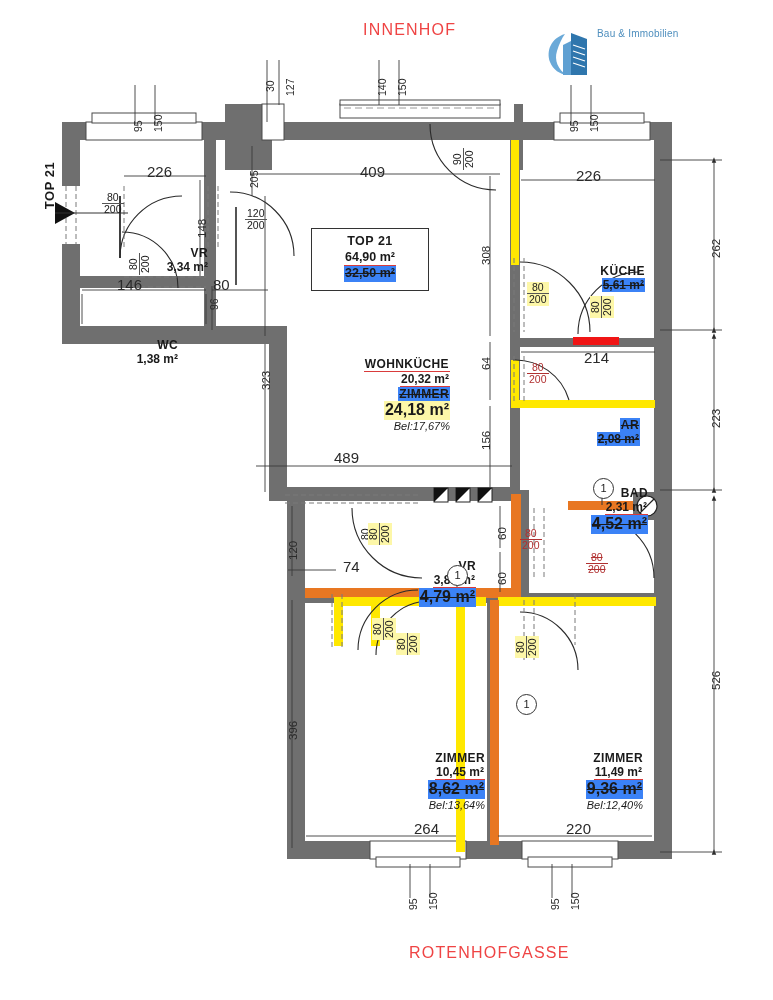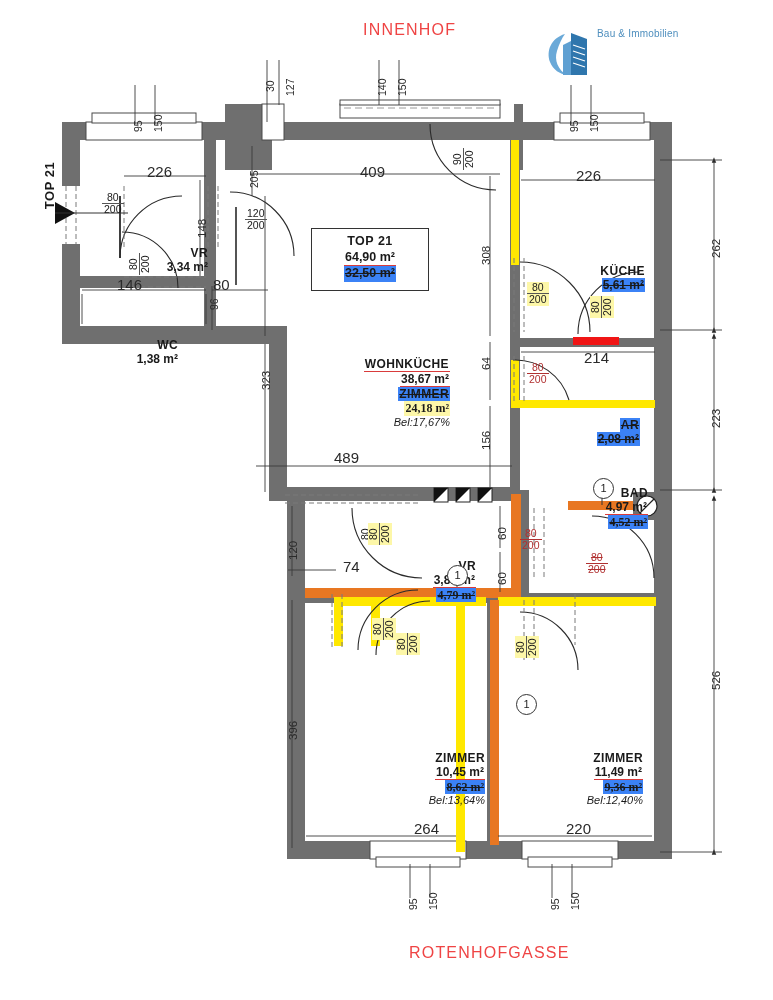--- a/index.html
+++ b/index.html
@@ -29,21 +29,21 @@
   .logo{position:absolute;left:543px;top:27px;width:215px;height:55px;}
   .logo-mark{position:absolute;left:0;top:2px;width:50px;height:48px;}
   .logo-txt{position:absolute;left:54px;top:0px;}
   .logo-main{font-size:20px;color:#2a6fa8;font-weight:400;letter-spacing:.2px;white-space:nowrap;}
   .logo-sub{font-size:10px;color:#4f8fbe;letter-spacing:.2px;margin-top:1px;white-space:nowrap;}
 
   
   .room{position:absolute;text-align:right;white-space:nowrap;line-height:1.18;margin-top:48px;}
   .room .nm{font-size:12px;font-weight:700;letter-spacing:.4px;}
   .room .a1{font-size:12px;font-weight:700;}
-  .room .a2{font-size:12px;font-weight:700;font-family:Liberation Serif, serif;}
+  .room .a2{font-size:16px;font-weight:700;}
   .room .bel{font-size:11px;font-style:italic;font-weight:500;}
   .uRed{border-bottom:1.6px solid #d93b3b;display:inline-block;padding:0 1px;}
   .hlY{background:#3b82f6;display:inline-block;padding:0 1px;
        text-decoration:line-through;text-decoration-thickness:1.3px;}
   .hlYn{background:#fdf7a8;display:inline-block;padding:0 1px;}
 
   
   .topbox{
     position:absolute;left:311px;top:228px;width:118px;height:63px;
     border:1.6px solid #333;background:#fff;text-align:center;
@@ -374,39 +374,39 @@
   <div class="a1">3,34 m²</div>
 </div>
 
 <div class="room" style="left:82px;top:290px;width:96px;">
   <div class="nm">WC</div>
   <div class="a1">1,38 m²</div>
 </div>
 
 <div class="room" style="left:290px;top:309px;width:160px;">
   <div class="nm"><span class="uRed">WOHNKÜCHE</span></div>
-  <div class="a1"><span class="uRed">38,67 m²</span></div>
+  <div class="a1"><span class="uRed">20,32 m²</span></div>
   <div class="nm"><span class="hlY">ZIMMER</span></div>
   <div class="a2"><span class="hlYn">24,18 m²</span></div>
   <div class="bel">Bel:17,67%</div>
 </div>
 
 <div class="room" style="left:535px;top:216px;width:110px;">
   <div class="nm">KÜCHE</div>
   <div class="a1"><span class="hlY">5,61 m²</span></div>
 </div>
 
 <div class="room" style="left:540px;top:370px;width:100px;">
   <div class="nm"><span class="hlY">AR</span></div>
   <div class="a1"><span class="hlY">2,08 m²</span></div>
 </div>
 
 <div class="room" style="left:540px;top:438px;width:108px;">
   <div class="nm">BAD</div>
-  <div class="a1"><span class="uRed">4,97 m²</span></div>
+  <div class="a1"><span class="uRed">2,31 m²</span></div>
   <div class="a2"><span class="hlY">4,52 m²</span></div>
 </div>
 
 <div class="room" style="left:386px;top:511px;width:90px;">
   <div class="nm">VR</div>
   <div class="a1"><span class="uRed">3,85 m²</span></div>
   <div class="a2"><span class="hlY">4,79 m²</span></div>
 </div>
 
 <div class="room" style="left:375px;top:703px;width:110px;">

